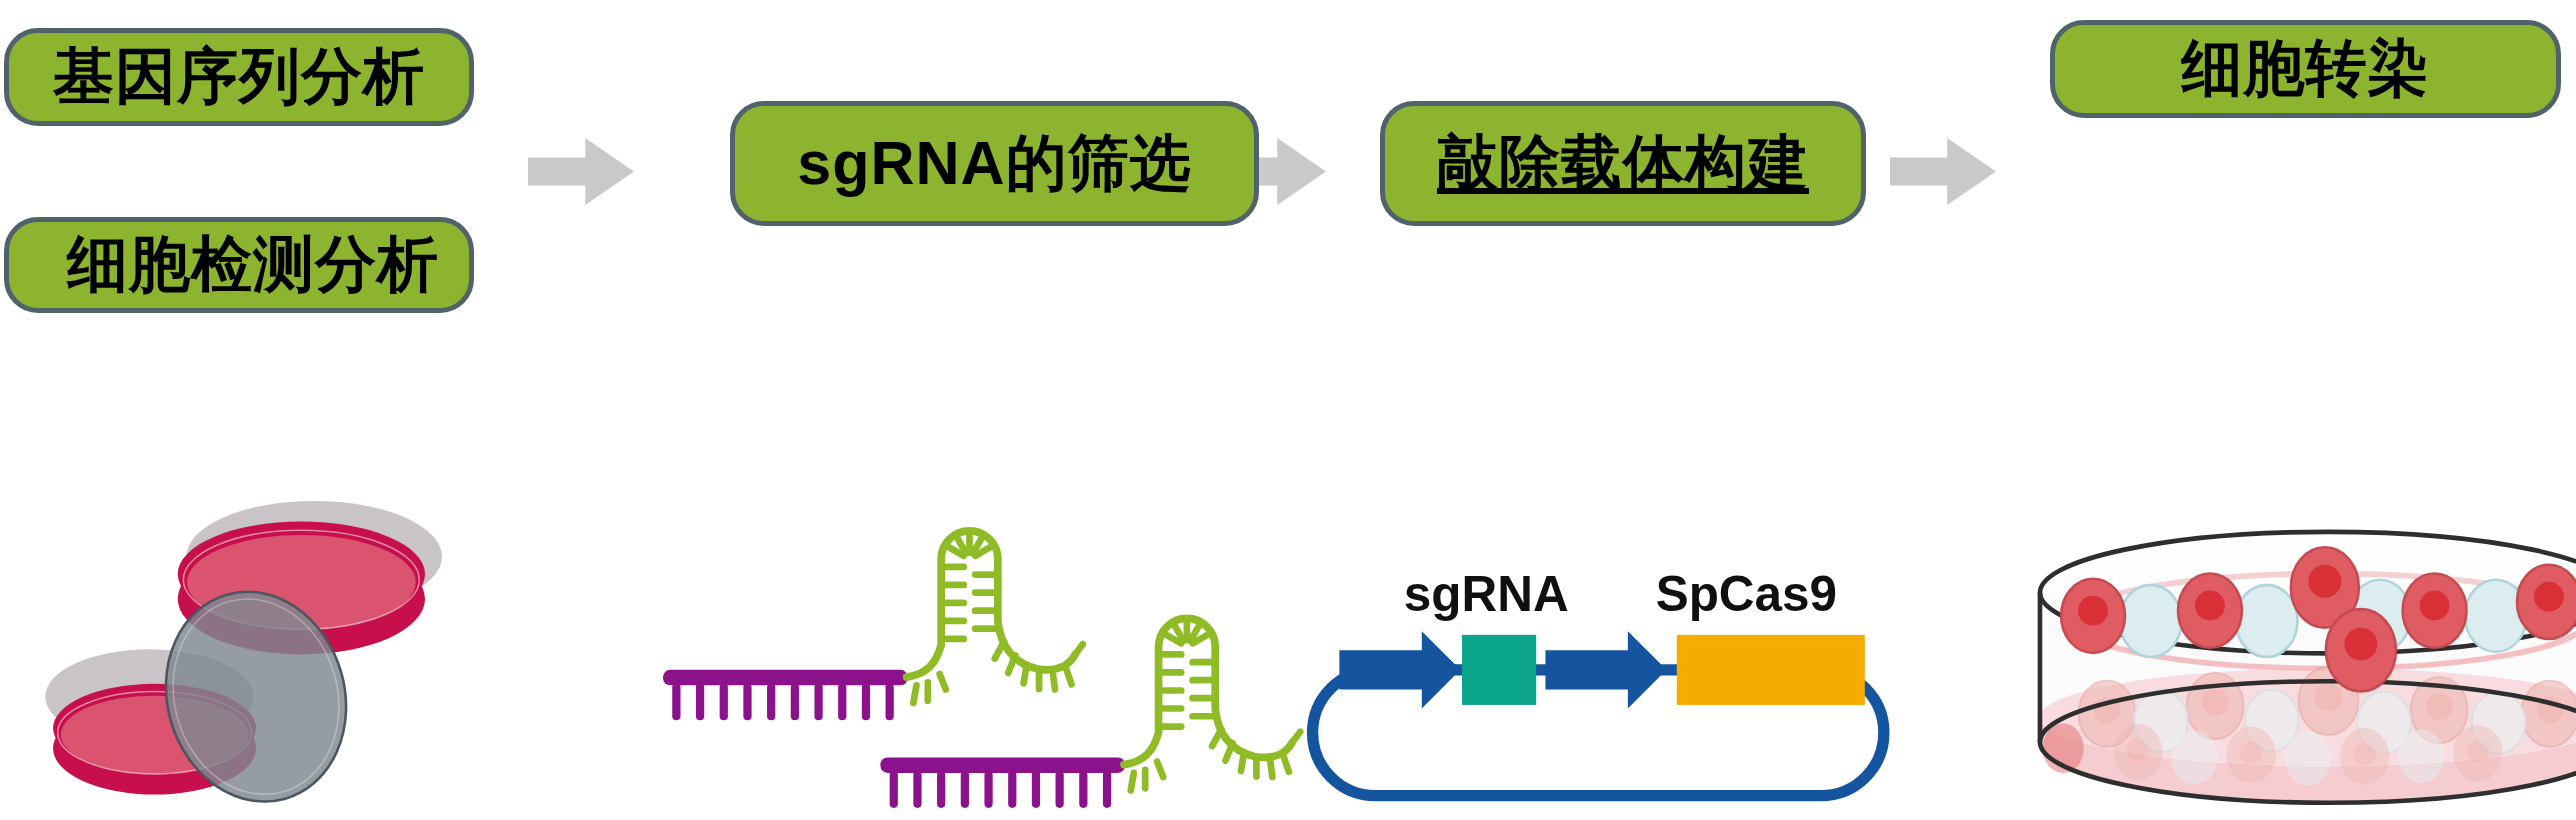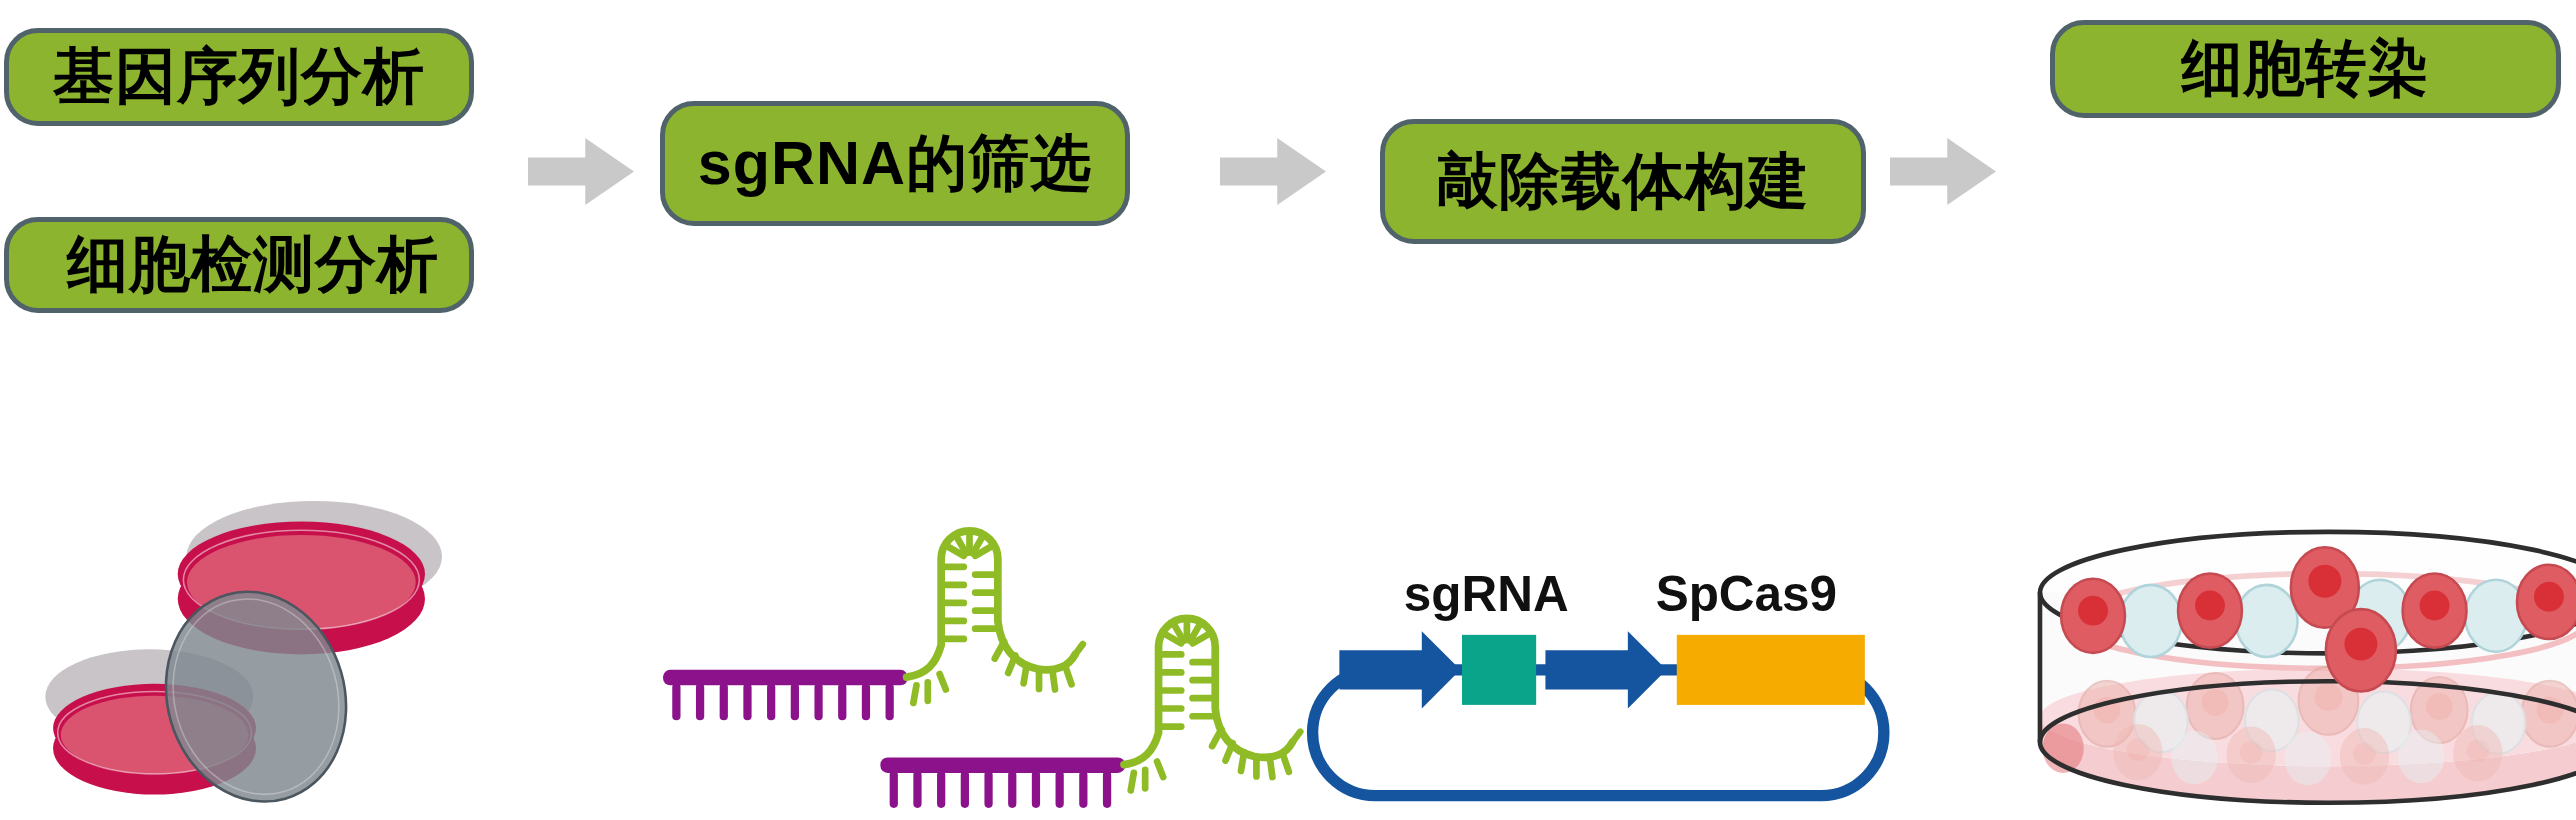--- a/index.html
+++ b/index.html
@@ -357,23 +357,23 @@
         <path d="M6729 864 L6975 864 C6995 915 6960 965 6900 992 C6842 1018 6770 1022 6729 1008 Z" fill="#7d9ad6"></path>
         <rect x="6900" y="890" width="150" height="58" rx="29" transform="rotate(-28 6975 919)" fill="#87a3dc" stroke="#6080c2" stroke-width="3"></rect>
         <rect x="6860" y="940" width="150" height="56" rx="28" transform="rotate(-22 6935 968)" fill="#7d9ad6" stroke="#6080c2" stroke-width="3"></rect>
       </g>
     </g>
   </svg>
 
   <div class="fbox" style="left:4.1px;top:19.6px;width:470px;height:98px;margin-top:8px;">基因序列分析</div>
   <div class="fbox" style="left:4.1px;top:217px;width:470px;height:96px;padding-left:28px;">细胞检测分析</div>
 
-  <div class="fbox" style="left:660px;top:101px;width:470px;height:125px;">sgRNA的筛选</div>
-
-  <div class="fbox" style="left:1380px;top:119px;width:486px;height:125px;">敲除载体构建</div>
+  <div class="fbox" style="left:730px;top:101px;width:529px;height:125px;">sgRNA的筛选</div>
+
+  <div class="fbox" style="left:1380px;top:101px;width:486px;height:125px;text-decoration:underline;">敲除载体构建</div>
 
   <div class="fbox" style="left:2050px;top:19.6px;width:511px;height:98px;">细胞转染</div>
 
   <div class="arrow" style="left:528px;top:138px;"></div>
   <div class="arrow" style="left:1220px;top:138px;"></div>
   <div class="arrow" style="left:1890px;top:138px;"></div>
 
 </div>
 
 

